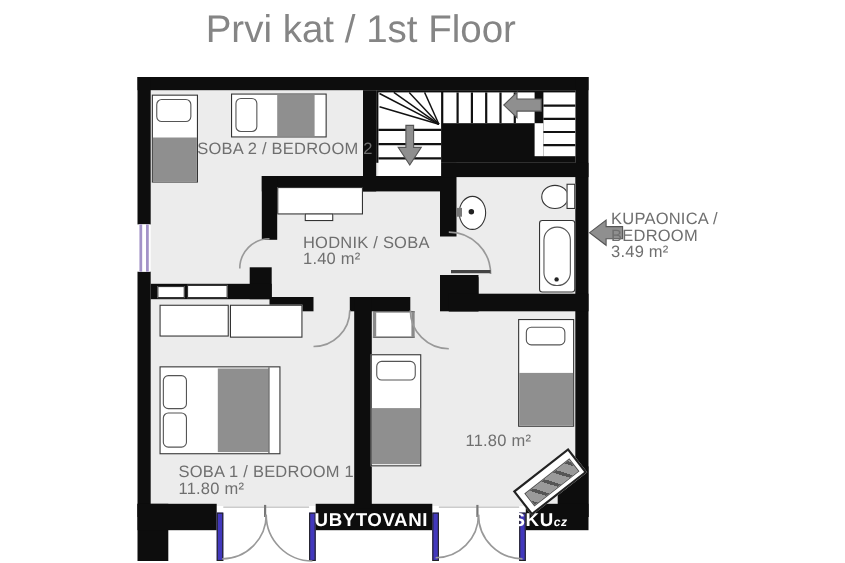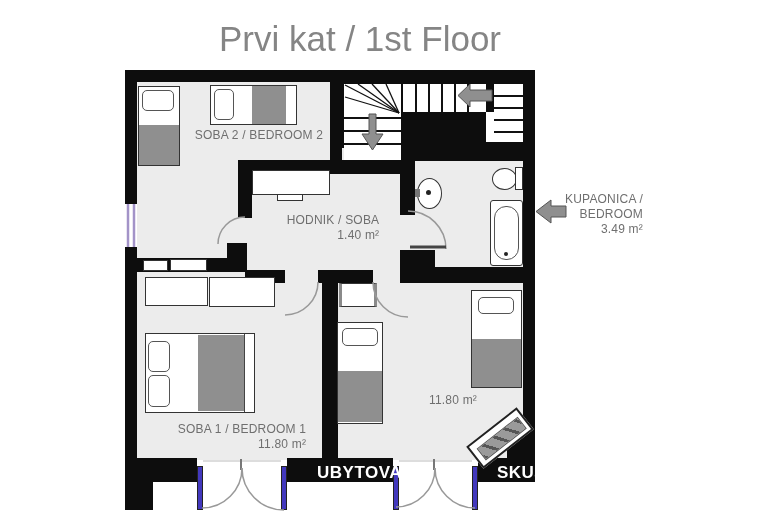--- a/index.html
+++ b/index.html
@@ -11,28 +11,28 @@
   #canvas{position:relative;width:768px;height:512px;background:#fff;overflow:hidden;
           font-family:"Liberation Sans", sans-serif;}
   .abs{position:absolute;}
   .w{position:absolute;background:var(--wall);}
   .floor{position:absolute;background:var(--floor);}
   .f{position:absolute;background:#fff;border:1px solid #333;box-sizing:border-box;}
   .pw{position:absolute;background:#fff;border:1px solid #555;border-radius:5px;box-sizing:border-box;}
   .bl{position:absolute;background:var(--blanket);}
   .leaf{position:absolute;background:var(--door-leaf);border:1px solid #222;box-sizing:border-box;width:6px;height:44px;}
   .stairs-white{position:absolute;background:#fff;}
-  .label{position:absolute;transform:translateX(-50%);text-align:right;
-         color:var(--label-text);font-size:12px;line-height:15px;letter-spacing:.2px;white-space:nowrap;}
+  .label{position:absolute;transform:translateX(-50%);text-align:left;
+         color:var(--label-text);font-size:15px;line-height:15px;letter-spacing:.2px;white-space:nowrap;}
   .label .nm{display:block;}
   .label .ar{display:block;}
-  #title{position:absolute;left:328px;top:19px;transform:translateX(-50%);
-         font-size:35px;color:var(--title-text);white-space:nowrap;margin-left:32px;}
+  #title{position:absolute;left:328px;top:7px;transform:translateX(-50%);
+         font-size:35px;color:var(--title-text);white-space:nowrap;}
   .wm{position:absolute;color:var(--watermark-text);font-weight:bold;font-size:17px;
-      letter-spacing:.5px;white-space:nowrap;margin-left:31px;}
+      letter-spacing:.5px;white-space:nowrap;}
   .wm small{font-size:11px;font-weight:bold;font-style:italic;}
   svg.overlay{position:absolute;left:0;top:0;}
   .arc{fill:none;stroke:var(--arc);stroke-width:1.5;}
   .tread{stroke:#111;stroke-width:2;}
   .fan{stroke:#111;stroke-width:1.3;}
   .winline{stroke:var(--window);stroke-width:2.5;}
   .arrow{fill:var(--arrow);stroke:#555;stroke-width:1;}
   .crib{position:absolute;left:468px;top:424px;width:64px;height:28px;background:#fff;
         border:2px solid #222;transform:rotate(-38deg);box-sizing:border-box;}
   .crib-in{position:absolute;left:5px;top:6px;width:50px;height:13px;border:1px solid #555;

